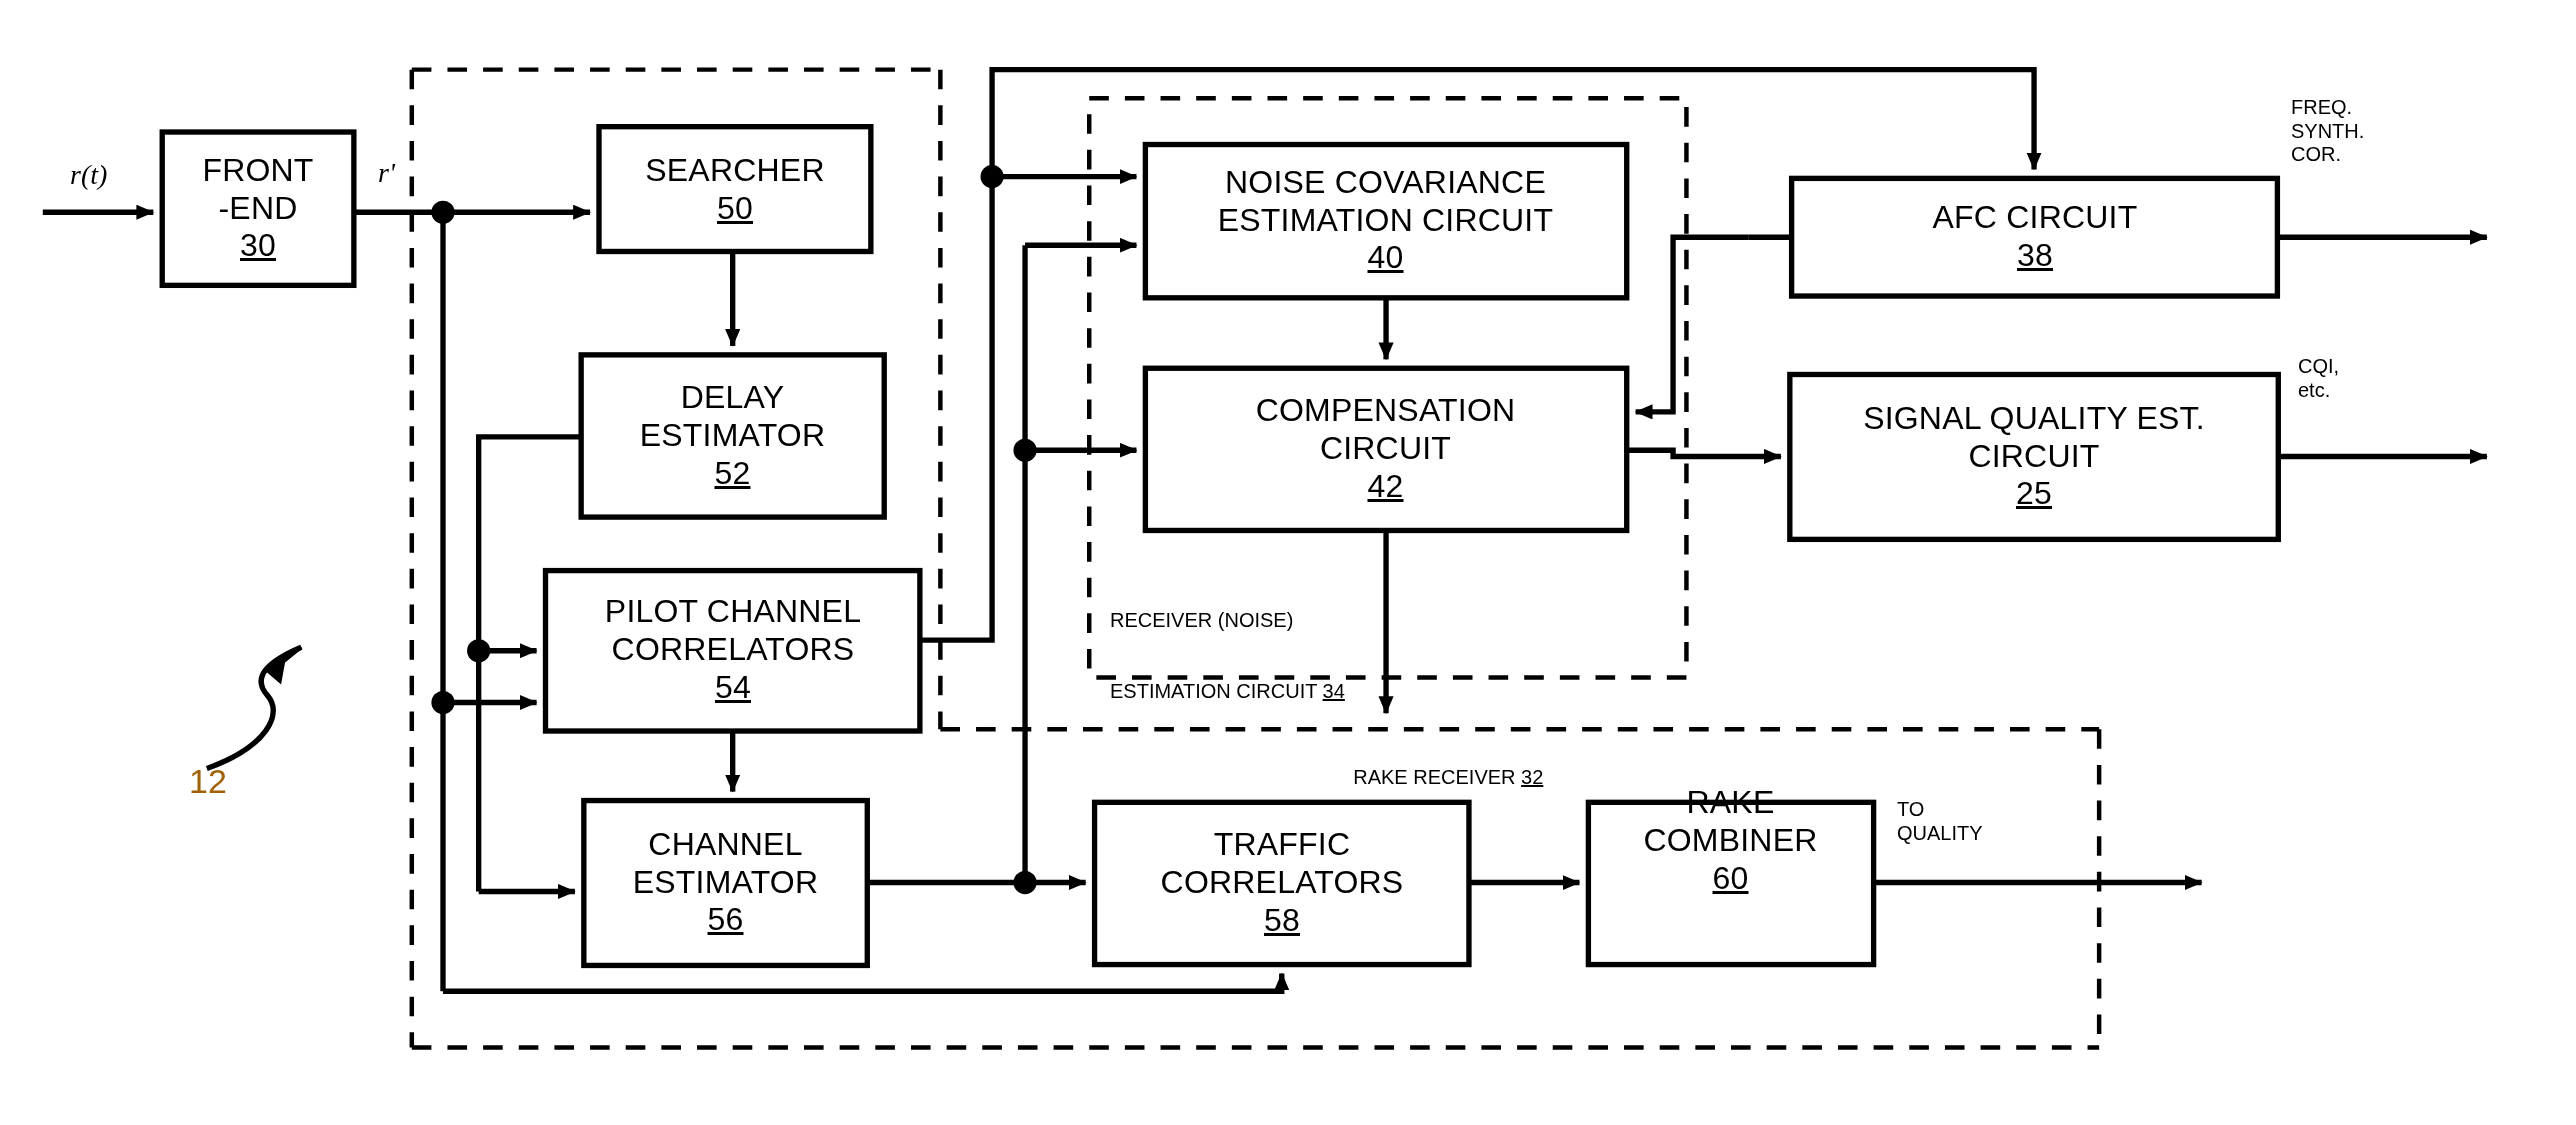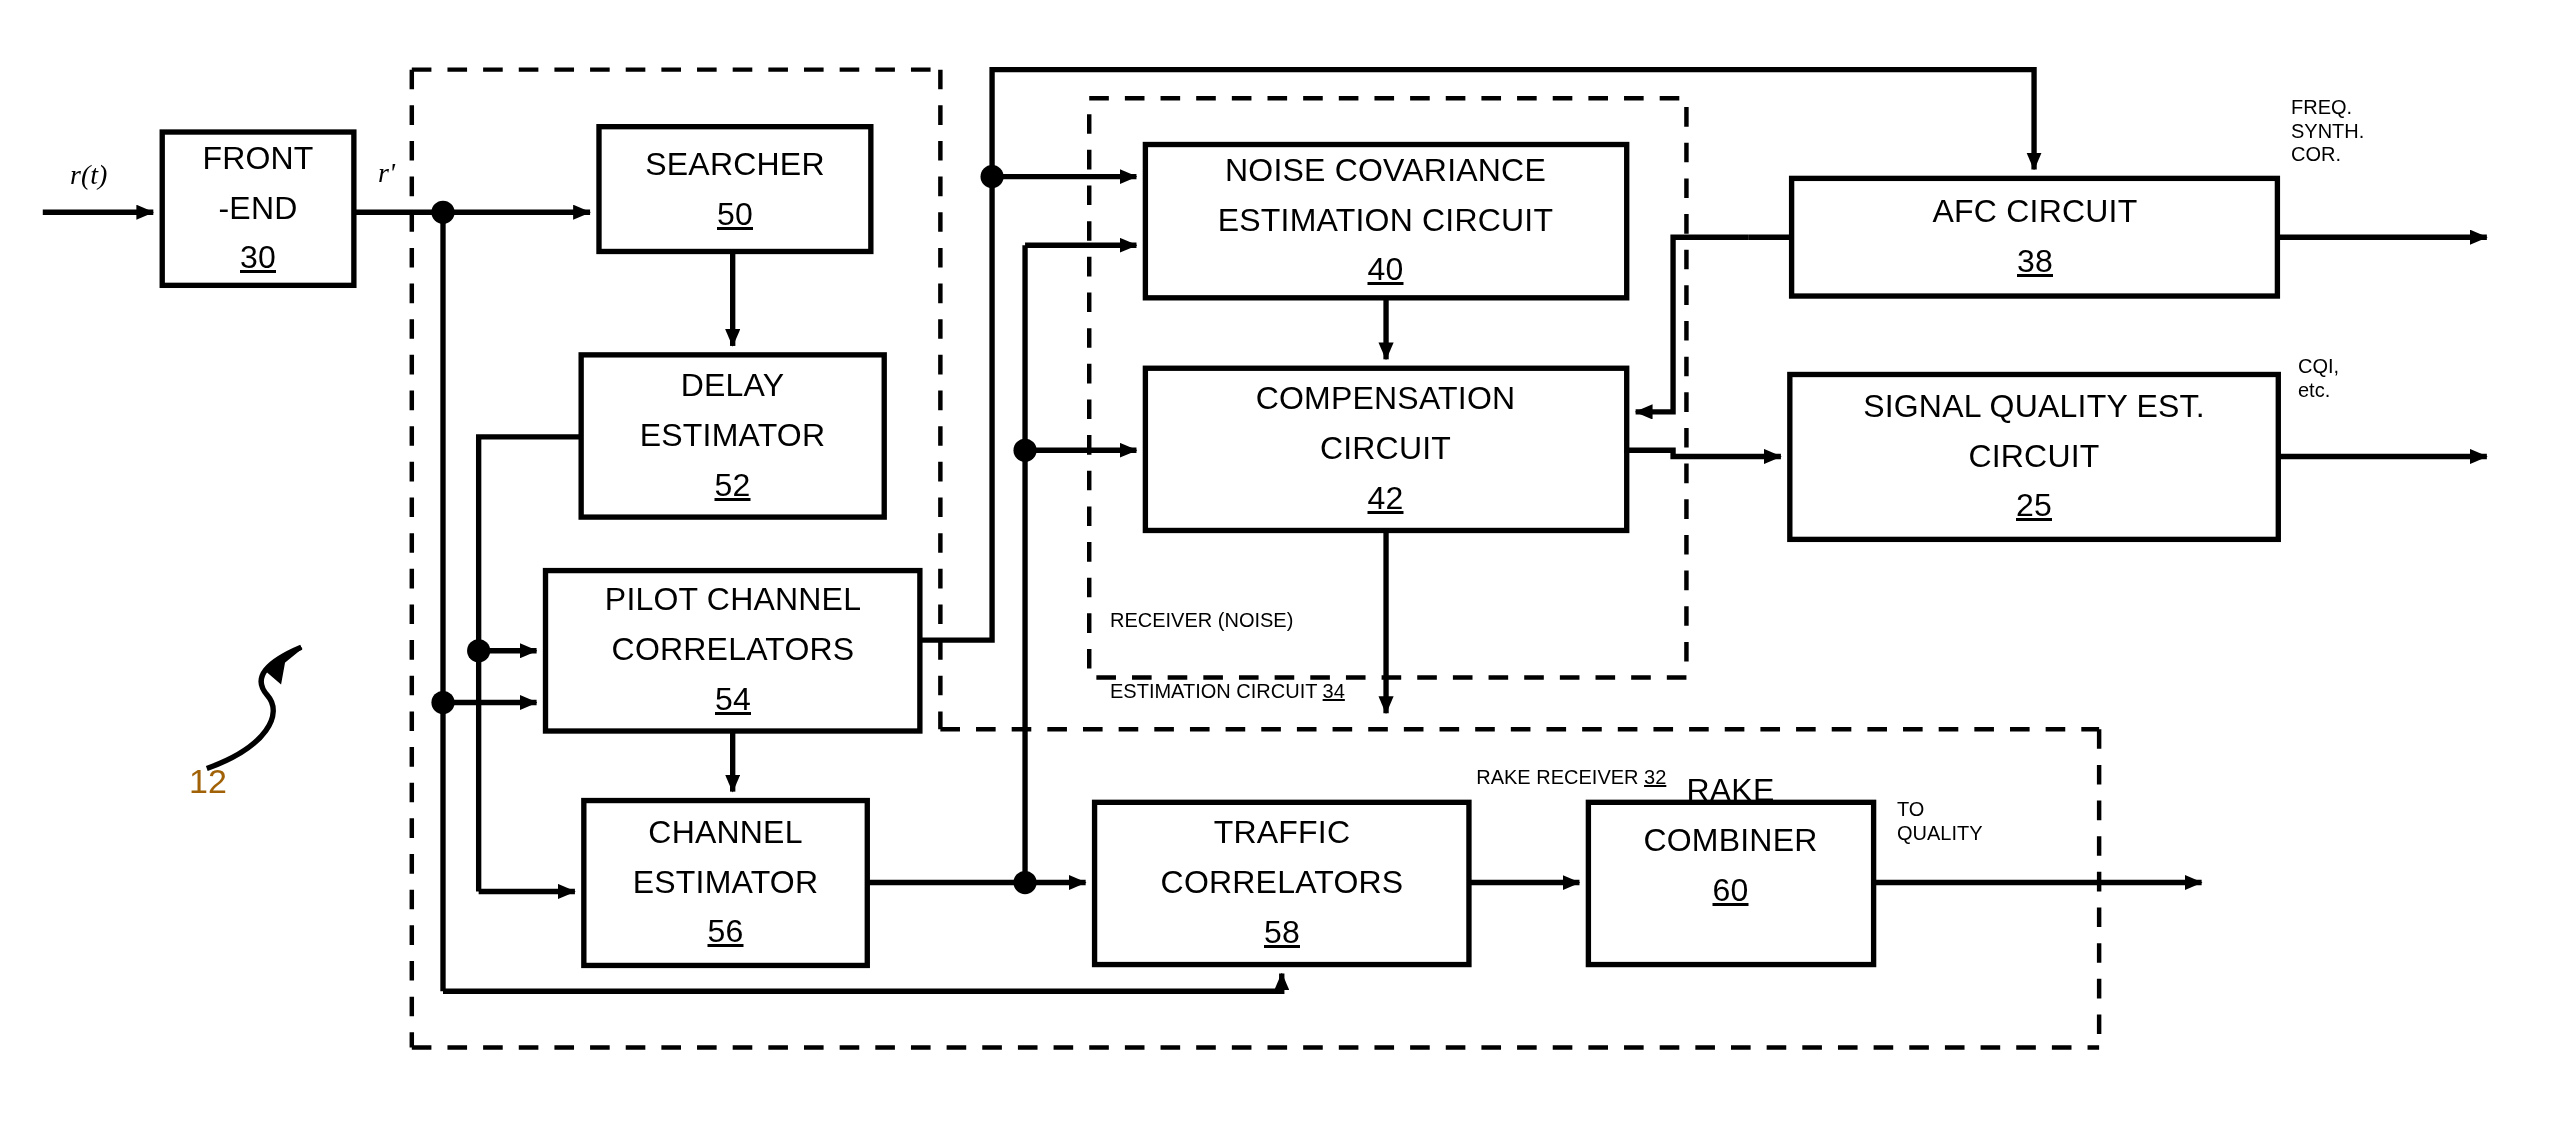--- a/index.html
+++ b/index.html
@@ -16,21 +16,20 @@
     position:absolute;
     display:flex;flex-direction:column;
     align-items:center;justify-content:center;
     text-align:center;
     color:#000;
     font-family:"Liberation Sans", sans-serif;
     font-size:32px;
     line-height:1.18;
     letter-spacing:0.2px;
     pointer-events:none;
-    gap:12px;
   }
   .blk-label .ref{ text-decoration:underline;text-align:right; }
   .free-label{
     position:absolute;
     color:#000;
     font-family:"Liberation Sans", sans-serif;
     font-size:20px;
     line-height:1.18;
     white-space:pre;
   }
@@ -220,21 +219,21 @@
     <span>RAKE</span>
     <span>COMBINER</span>
     <span class="ref">60</span>
   </div>
 
   <div class="free-label" style="left:1110px;top:562px;">
     <div><span>RECEIVER (NOISE)</span></div>
     <div><span>ESTIMATION CIRCUIT </span><span class="ref">34</span></div>
   </div>
 
-  <div class="free-label" style="left:1454px;top:742px;">
+  <div class="free-label" style="left:1331px;top:742px;">
     <span>RAKE RECEIVER </span><span class="ref">32</span>
   </div>
 
   <div class="sig-label" style="left:70px;top:159px;"><span>r(t)</span></div>
 
   <div class="sig-label" style="left:378px;top:157px;"><span>r'</span></div>
 
   <div class="free-label" style="left:2291px;top:96px;"><span>FREQ.
 SYNTH.
 COR.</span></div>

